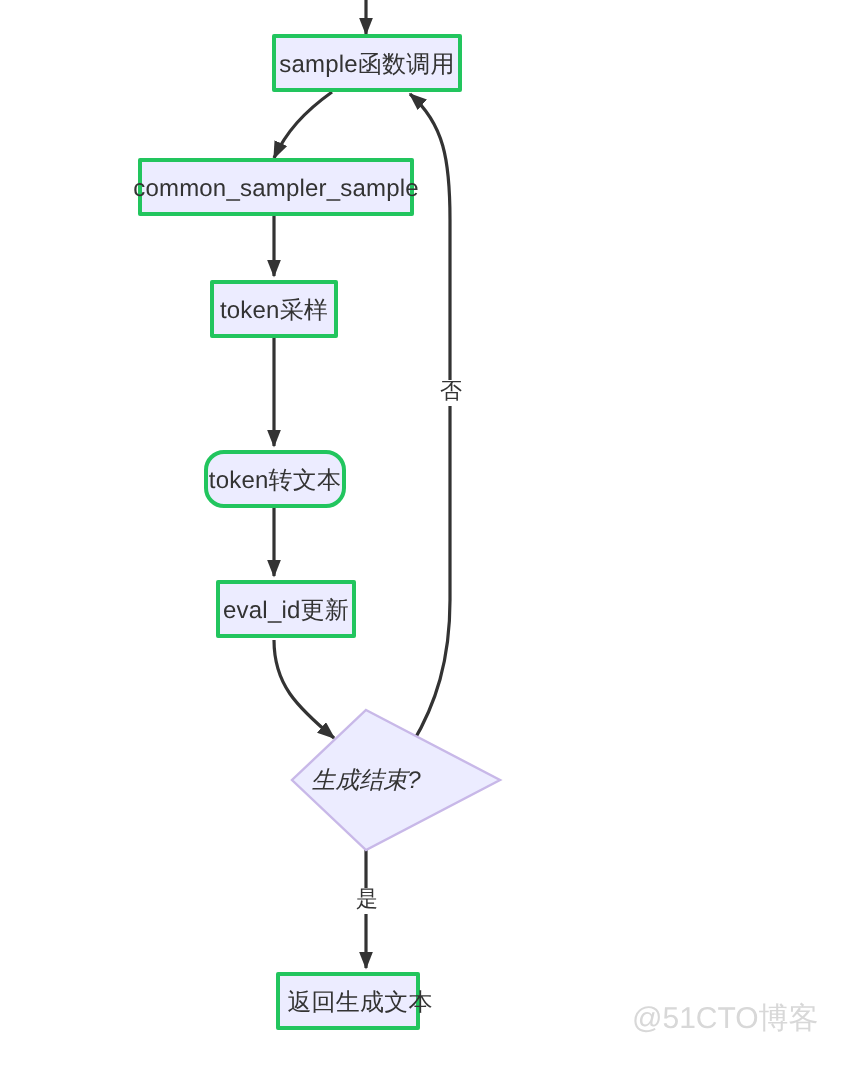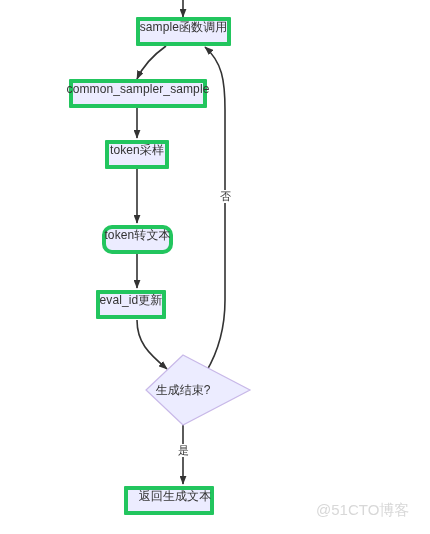--- a/index.html
+++ b/index.html
@@ -24,23 +24,24 @@
     position: absolute;
     top: 0;
     left: 0;
     width: 430px;
     height: 534px;
   }
   .node-box {
     position: absolute;
     box-sizing: border-box;
     background: #ececff;
-    border: 4px solid #22c55e;
+    border: 2px solid #22c55e;
     border-radius: 1px;
     display: flex;
+    align-items: center;
     justify-content: center;
     color: #333333;
     font-size: 12px;
     line-height: 1;
     white-space: nowrap;
     letter-spacing: 0.1px;
   }
   .node-diamond-label {
     position: absolute;
     display: flex;
@@ -111,29 +112,29 @@
   </div>
 
   <div class="node-box" style="left:105px; top:140px; width:64px; height:29px;">
     <span>token采样</span>
   </div>
 
   <div class="node-box" style="left:102px; top:225px; width:71px; height:29px;border-radius:10px;">
     <span>token转文本</span>
   </div>
 
-  <div class="node-box" style="left:96px; top:290px; width:70px; height:29px;">
+  <div class="node-box" style="left:108px; top:290px; width:70px; height:29px;">
     <span>eval_id更新</span>
   </div>
 
-  <div class="node-diamond-label" style="left:146px; top:382px; width:74px; height:16px;">
+  <div class="node-diamond-label" style="left:146px; top:382px; width:74px; height:16px;font-style:italic;">
     <span>生成结束?</span>
   </div>
 
-  <div class="node-box" style="left:124px; top:486px; width:90px; height:29px;padding-left:12px;">
+  <div class="node-box" style="left:138px; top:486px; width:72px; height:29px;padding-left:12px;">
     <span>返回生成文本</span>
   </div>
 
   <div class="edge-label" style="left:177px; top:444px;">是</div>
 
   <div class="edge-label" style="left:219px; top:190px;">否</div>
 
   <div class="watermark" style="left:316px; top:502px;text-align:right;">@51CTO博客</div>
 
 </div>

